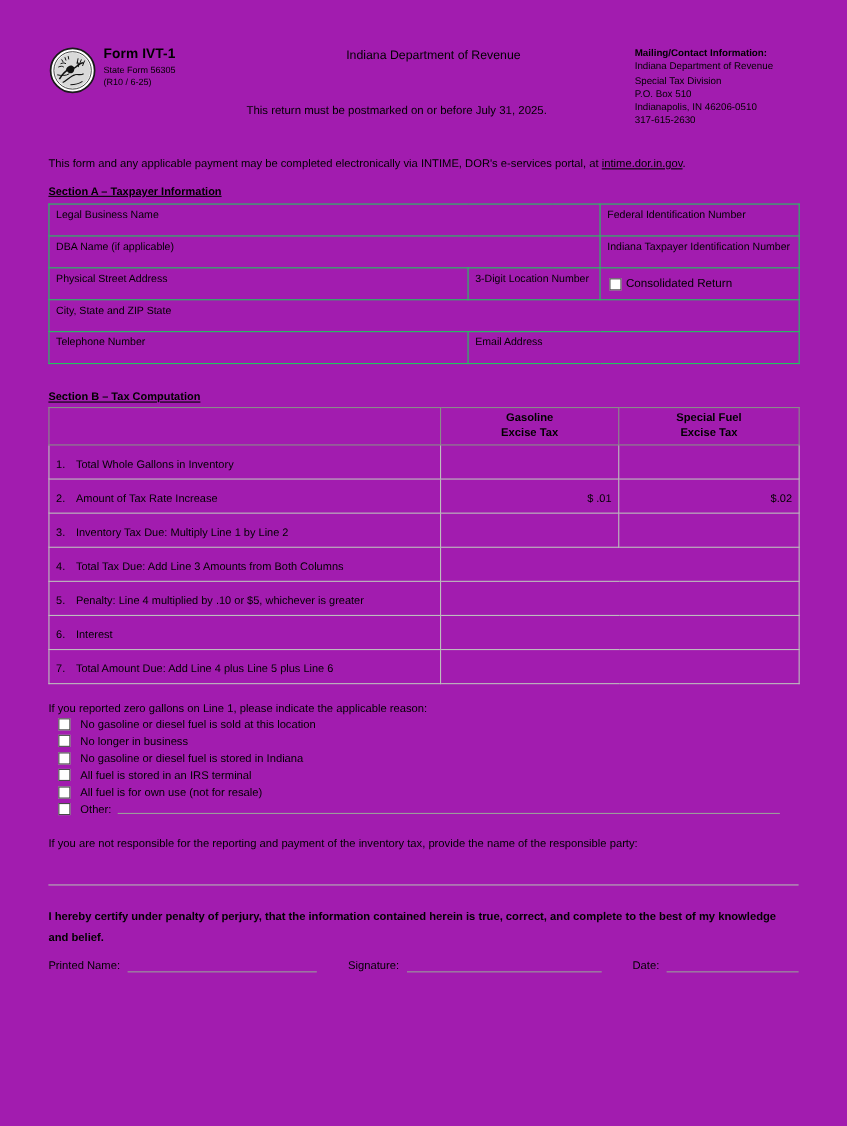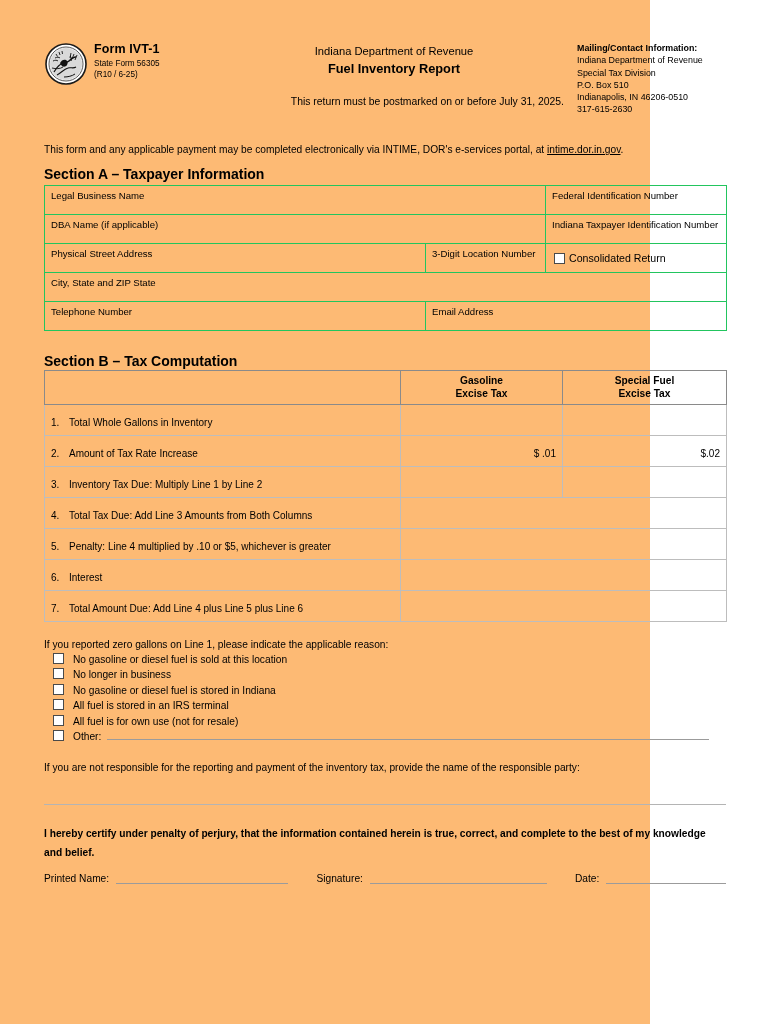--- a/index.html
+++ b/index.html
@@ -11,23 +11,23 @@
     width: 770px;
     height: 1024px;
     position: relative;
     font-family: "Liberation Sans", sans-serif;
     color: #000;
     -webkit-font-smoothing: antialiased;
   }
   .page {
     position: absolute;
     left: 0; top: 0;
-    width: 650px;
+    width: 770px;
     height: 1024px;
-    background: #fdba74;
+    background: #a21caf;
   }
 
   
   .header {
     position: absolute;
     left: 44px;
     top: 40px;
     width: 682px;
     height: 80px;
   }
@@ -77,21 +77,21 @@
     font-size: 12.8px;
     font-weight: bold;
     line-height: 17px;
     margin-top: 1px;
   }
   .postmark {
     position: absolute;
     left: 180px;
     top: 55px;
     width: 340px;
-    text-align: right;
+    text-align: left;
     font-size: 10.4px;
     line-height: 14px;
   }
 
   .mailing {
     position: absolute;
     left: 533px;
     top: 2px;
     width: 200px;
     font-size: 8.9px;
@@ -113,23 +113,24 @@
   }
   .intime-link {
     text-decoration: underline;
     color: #000;
   }
 
   
   .section-heading {
     position: absolute;
     left: 44px;
-    font-size: 14px;
+    font-size: 10px;
     font-weight: bold;
     line-height: 13px;
+    text-decoration: underline;
   }
   #sec-a-heading { top: 168px; }
   #sec-b-heading { top: 355px; }
 
   
   .ftable {
     position: absolute;
     border-collapse: collapse;
     table-layout: fixed;
   }
@@ -325,21 +326,20 @@
     </div>
 
     <div class="form-ident">
       <div class="form-no">Form IVT-1</div>
       <div class="state-form">State Form 56305</div>
       <div class="rev">(R10 / 6-25)</div>
     </div>
 
     <div class="center-title">
       <div class="dept">Indiana Department of Revenue</div>
-      <div class="doc-title">Fuel Inventory Report</div>
     </div>
 
     <div class="postmark">This return must be postmarked on or before July 31, 2025.</div>
 
     <div class="mailing">
       <div class="mail-title">Mailing/Contact Information:</div>
       <div>Indiana Department of Revenue</div>
       <div>Special Tax Division</div>
       <div>P.O. Box 510</div>
       <div>Indianapolis, IN 46206-0510</div>

